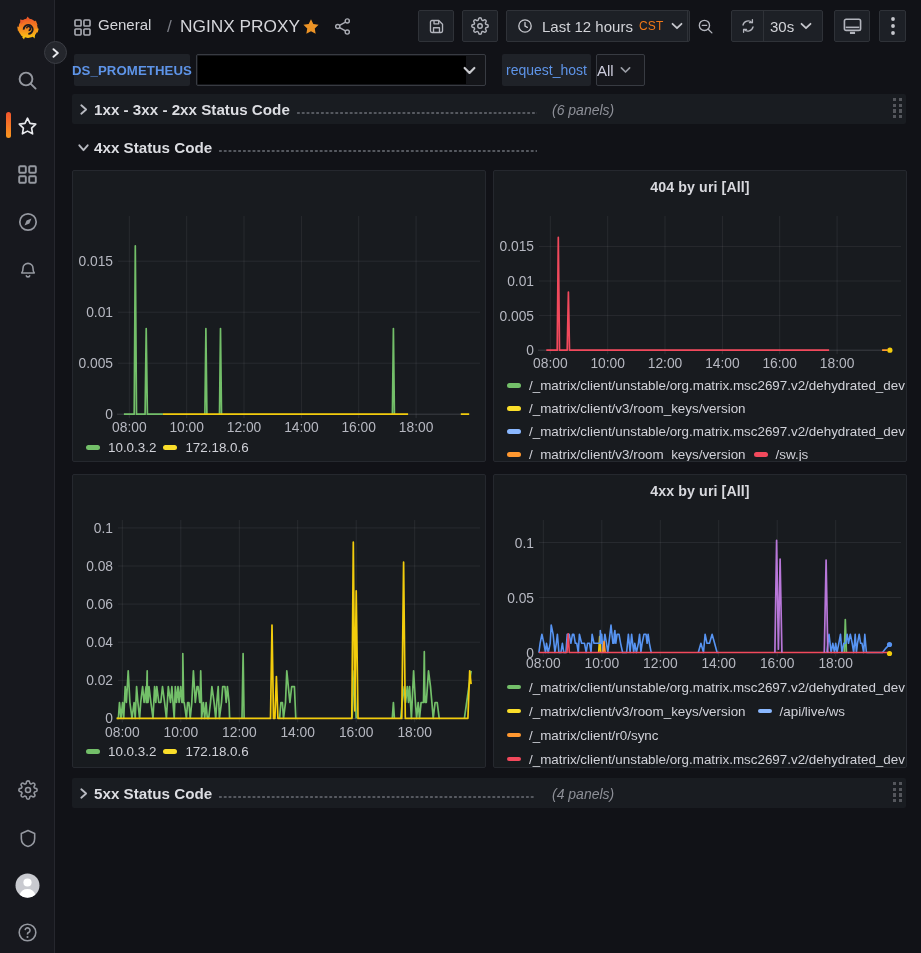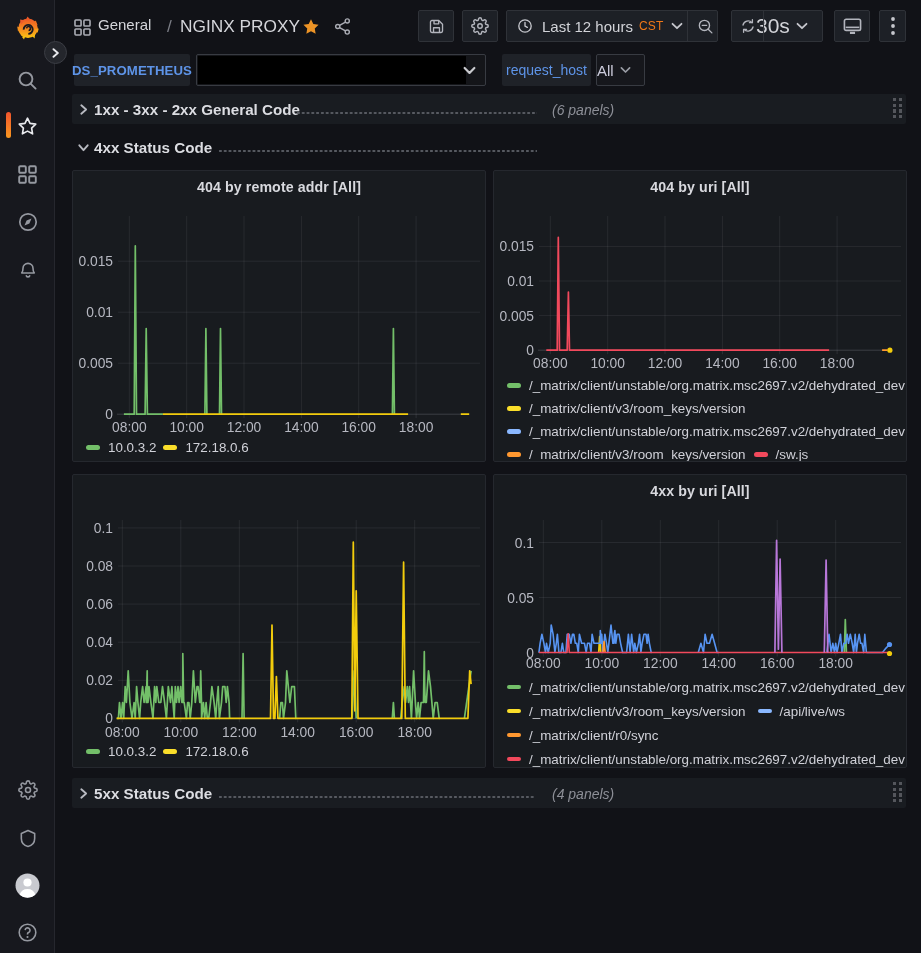--- a/index.html
+++ b/index.html
@@ -158,21 +158,21 @@
       </svg>
 </div>
 
 <div class="tbtn" style="left:462px;width:36px">
 <svg width="18" height="18" viewBox="0 0 24 24" fill="none" stroke="#b3b5bd" stroke-width="1.9">
 <circle cx="12" cy="12" r="3"></circle>
 <path d="M19.4 15a1.65 1.65 0 0 0 .33 1.82l.06.06a2 2 0 1 1-2.83 2.83l-.06-.06a1.65 1.65 0 0 0-1.82-.33 1.65 1.65 0 0 0-1 1.51V21a2 2 0 1 1-4 0v-.09A1.65 1.65 0 0 0 9 19.4a1.65 1.65 0 0 0-1.82.33l-.06.06a2 2 0 1 1-2.83-2.83l.06-.06a1.65 1.65 0 0 0 .33-1.82 1.65 1.65 0 0 0-1.51-1H3a2 2 0 1 1 0-4h.09A1.65 1.65 0 0 0 4.6 9a1.65 1.65 0 0 0-.33-1.82l-.06-.06a2 2 0 1 1 2.83-2.83l.06.06a1.65 1.65 0 0 0 1.82.33H9a1.65 1.65 0 0 0 1-1.51V3a2 2 0 1 1 4 0v.09a1.65 1.65 0 0 0 1 1.51 1.65 1.65 0 0 0 1.82-.33l.06-.06a2 2 0 1 1 2.83 2.83l-.06.06a1.65 1.65 0 0 0-.33 1.82V9a1.65 1.65 0 0 0 1.51 1H21a2 2 0 1 1 0 4h-.09a1.65 1.65 0 0 0-1.51 1z"></path>
       </svg>
 </div>
 
-<div class="tbtn" style="left:506px;width:212px;justify-content:flex-start">
+<div class="tbtn" style="left:506px;width:184px;justify-content:flex-start">
 <svg style="margin-left:10px" width="16" height="16" viewBox="0 0 24 24" fill="none" stroke="#c6c7cd" stroke-width="2">
 <circle cx="12" cy="12" r="9.3"></circle>
         <path d="M12 6.5V12l3.5 2" stroke-linecap="round"></path>
       </svg>
 <span style="margin-left:9px;font-size:15px;color:#d2d3d8">Last 12 hours</span>
 <span style="margin-left:6px;font-size:12px;font-weight:400;color:#f07818;letter-spacing:.2px">CST</span>
 <svg style="margin-left:7px" width="12" height="8" viewBox="0 0 12 8" fill="none" stroke="#c6c7cd" stroke-width="1.8" stroke-linecap="round" stroke-linejoin="round">
         <path d="M1.5 1.8L6 6.2l4.5-4.4"></path>
       </svg>
 <div style="position:absolute;left:180px;top:0;width:1px;height:30px;background:#2f3238"></div>
@@ -184,21 +184,21 @@
 </div>
 
 <div class="tbtn" style="left:731px;width:92px;justify-content:flex-start">
 <svg style="margin-left:8px" width="16" height="16" viewBox="0 0 24 24" fill="none" stroke="#b3b5bd" stroke-width="2" stroke-linecap="round" stroke-linejoin="round">
 <path d="M4.5 10.5a8 8 0 0 1 13.6-3.6"></path>
         <path d="M18.6 2.6v4.4h-4.4"></path>
 <path d="M19.5 13.5a8 8 0 0 1-13.6 3.6"></path>
         <path d="M5.4 21.4V17h4.4"></path>
       </svg>
 <div style="position:absolute;left:31px;top:0;width:1px;height:30px;background:#2f3238"></div>
-<span style="margin-left:0;font-size:21px;color:#d2d3d8">30s</span>
+<span style="margin-left:14px;font-size:15px;color:#d2d3d8">30s</span>
 <svg style="margin-left:6px" width="12" height="8" viewBox="0 0 12 8" fill="none" stroke="#c6c7cd" stroke-width="1.8" stroke-linecap="round" stroke-linejoin="round">
         <path d="M1.5 1.8L6 6.2l4.5-4.4"></path>
       </svg>
 </div>
 
 <div class="tbtn" style="left:834px;width:36px">
 <svg width="19" height="17" viewBox="0 0 22 20" fill="none" stroke="#b3b5bd" stroke-width="1.9">
 <rect x="1.5" y="1.5" width="19" height="13" rx="2"></rect>
         <line x1="3" y1="11" x2="19" y2="11"></line>
 <path d="M8 17.5h6" stroke-width="2.6"></path>
@@ -226,21 +226,21 @@
   <svg style="margin-left:6px" width="11" height="8" viewBox="0 0 12 8" fill="none" stroke="#9a9da5" stroke-width="1.8" stroke-linecap="round" stroke-linejoin="round">
         <path d="M1.5 1.6L6 6.2l4.5-4.6"></path>
       </svg>
 </div>
 
 <div class="rowhdr" style="top:94px">
   <div class="rowline" style="left:6px">
     <svg width="11" height="11" viewBox="0 0 10 10" fill="none" stroke="#b8bac1" stroke-width="1.7" stroke-linecap="round" stroke-linejoin="round" style="margin-right:5px">
           <path d="M3 1.2L7.4 5 3 8.8"></path>
         </svg>
-    <span>1xx - 3xx - 2xx General Code</span>
+    <span>1xx - 3xx - 2xx Status Code</span>
   </div>
   <div class="dots" style="left:224px;top:17px;width:241px"></div>
   <div class="npanels" style="left:480px;top:8px">(6 panels)</div>
   <div class="draghandle">
         <i></i>
         <i></i>
         <i></i>
         <i></i>
         <i></i>
         <i></i>
@@ -309,21 +309,20 @@
         <line x1="45" y1="90.2" x2="407" y2="90.2" stroke="rgba(204,204,220,0.085)" stroke-width="1"></line>
         <text x="40" y="95.2" text-anchor="end" font-size="13.8" fill="#b6b8c1" font-family="Liberation Sans, sans-serif">0.015</text>
         <line x1="44" y1="243.2" x2="389" y2="243.2" stroke="rgba(204,204,220,0.20)" stroke-width="1"></line>
         <path d="M50.9,243.2 L61.2,243.2 L62.3,74.9 L63.5,243.2 L72.1,243.2 L73.2,157.5 L74.4,243.2 L89.9,243.2" fill="none" stroke="#73bf69" stroke-width="1.7" stroke-linejoin="round" stroke-linecap="butt"></path>
         <path d="M131.9,243.2 L132.9,157.5 L133.9,243.2" fill="none" stroke="#73bf69" stroke-width="1.7" stroke-linejoin="round" stroke-linecap="butt"></path>
         <path d="M146.5,243.2 L147.5,157.5 L148.5,243.2" fill="none" stroke="#73bf69" stroke-width="1.7" stroke-linejoin="round" stroke-linecap="butt"></path>
         <path d="M319.4,243.2 L320.4,157.5 L321.4,243.2" fill="none" stroke="#73bf69" stroke-width="1.7" stroke-linejoin="round" stroke-linecap="butt"></path>
         <path d="M89.9,243.2 L335.1,243.2" fill="none" stroke="#f2cc0c" stroke-width="1.7" stroke-linejoin="round" stroke-linecap="butt"></path>
         <path d="M387.8,243.2 L396.2,243.2" fill="none" stroke="#f2cc0c" stroke-width="1.7" stroke-linejoin="round" stroke-linecap="butt"></path>
       </svg>
-      <div class="ptitle">404 by remote addr [All]</div>
       <div class="legend1">
         <span class="sw" style="background:#73bf69"></span>
         <span class="lt">10.0.3.2</span>
         <span class="sw" style="background:#fade2a;margin-left:7px"></span>
         <span class="lt">172.18.0.6</span>
       </div>
     </div>
 <div class="panel" style="left:493px;top:170px;width:414px;height:292px">
       <svg width="414" height="292" style="position:absolute;left:0;top:0">
         <line x1="56.3" y1="45" x2="56.3" y2="179.2" stroke="rgba(204,204,220,0.085)" stroke-width="1"></line>

